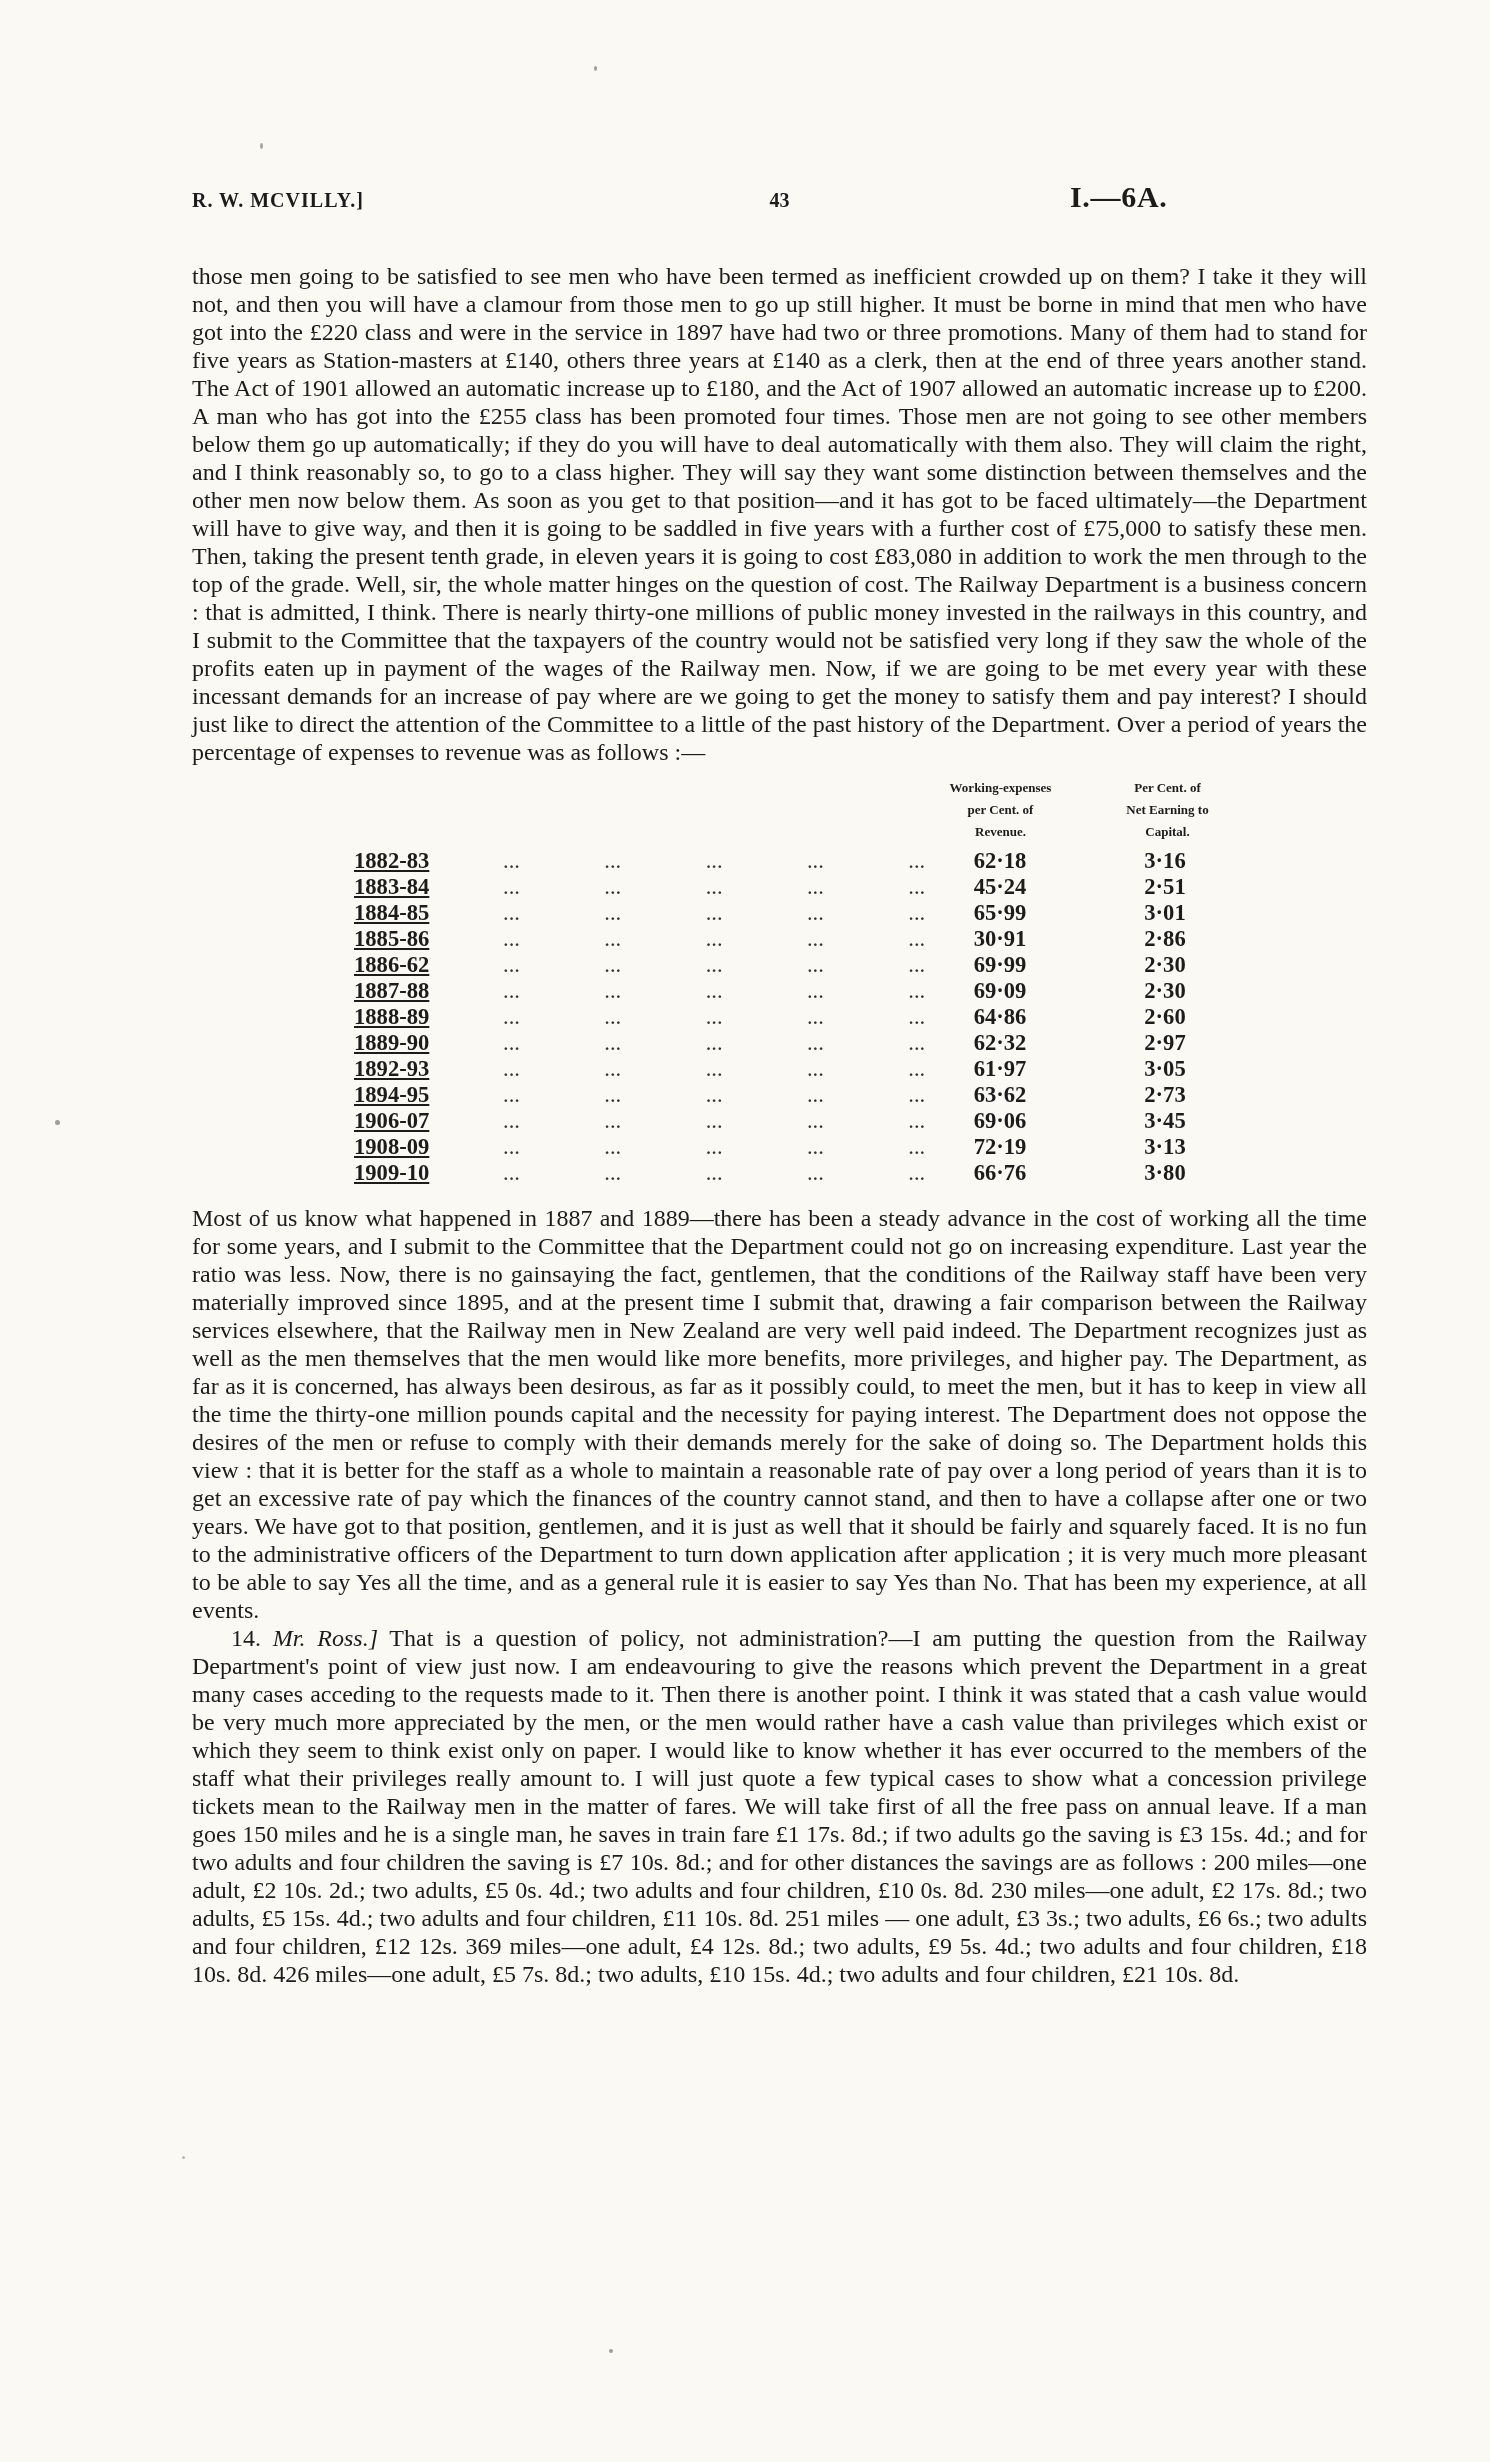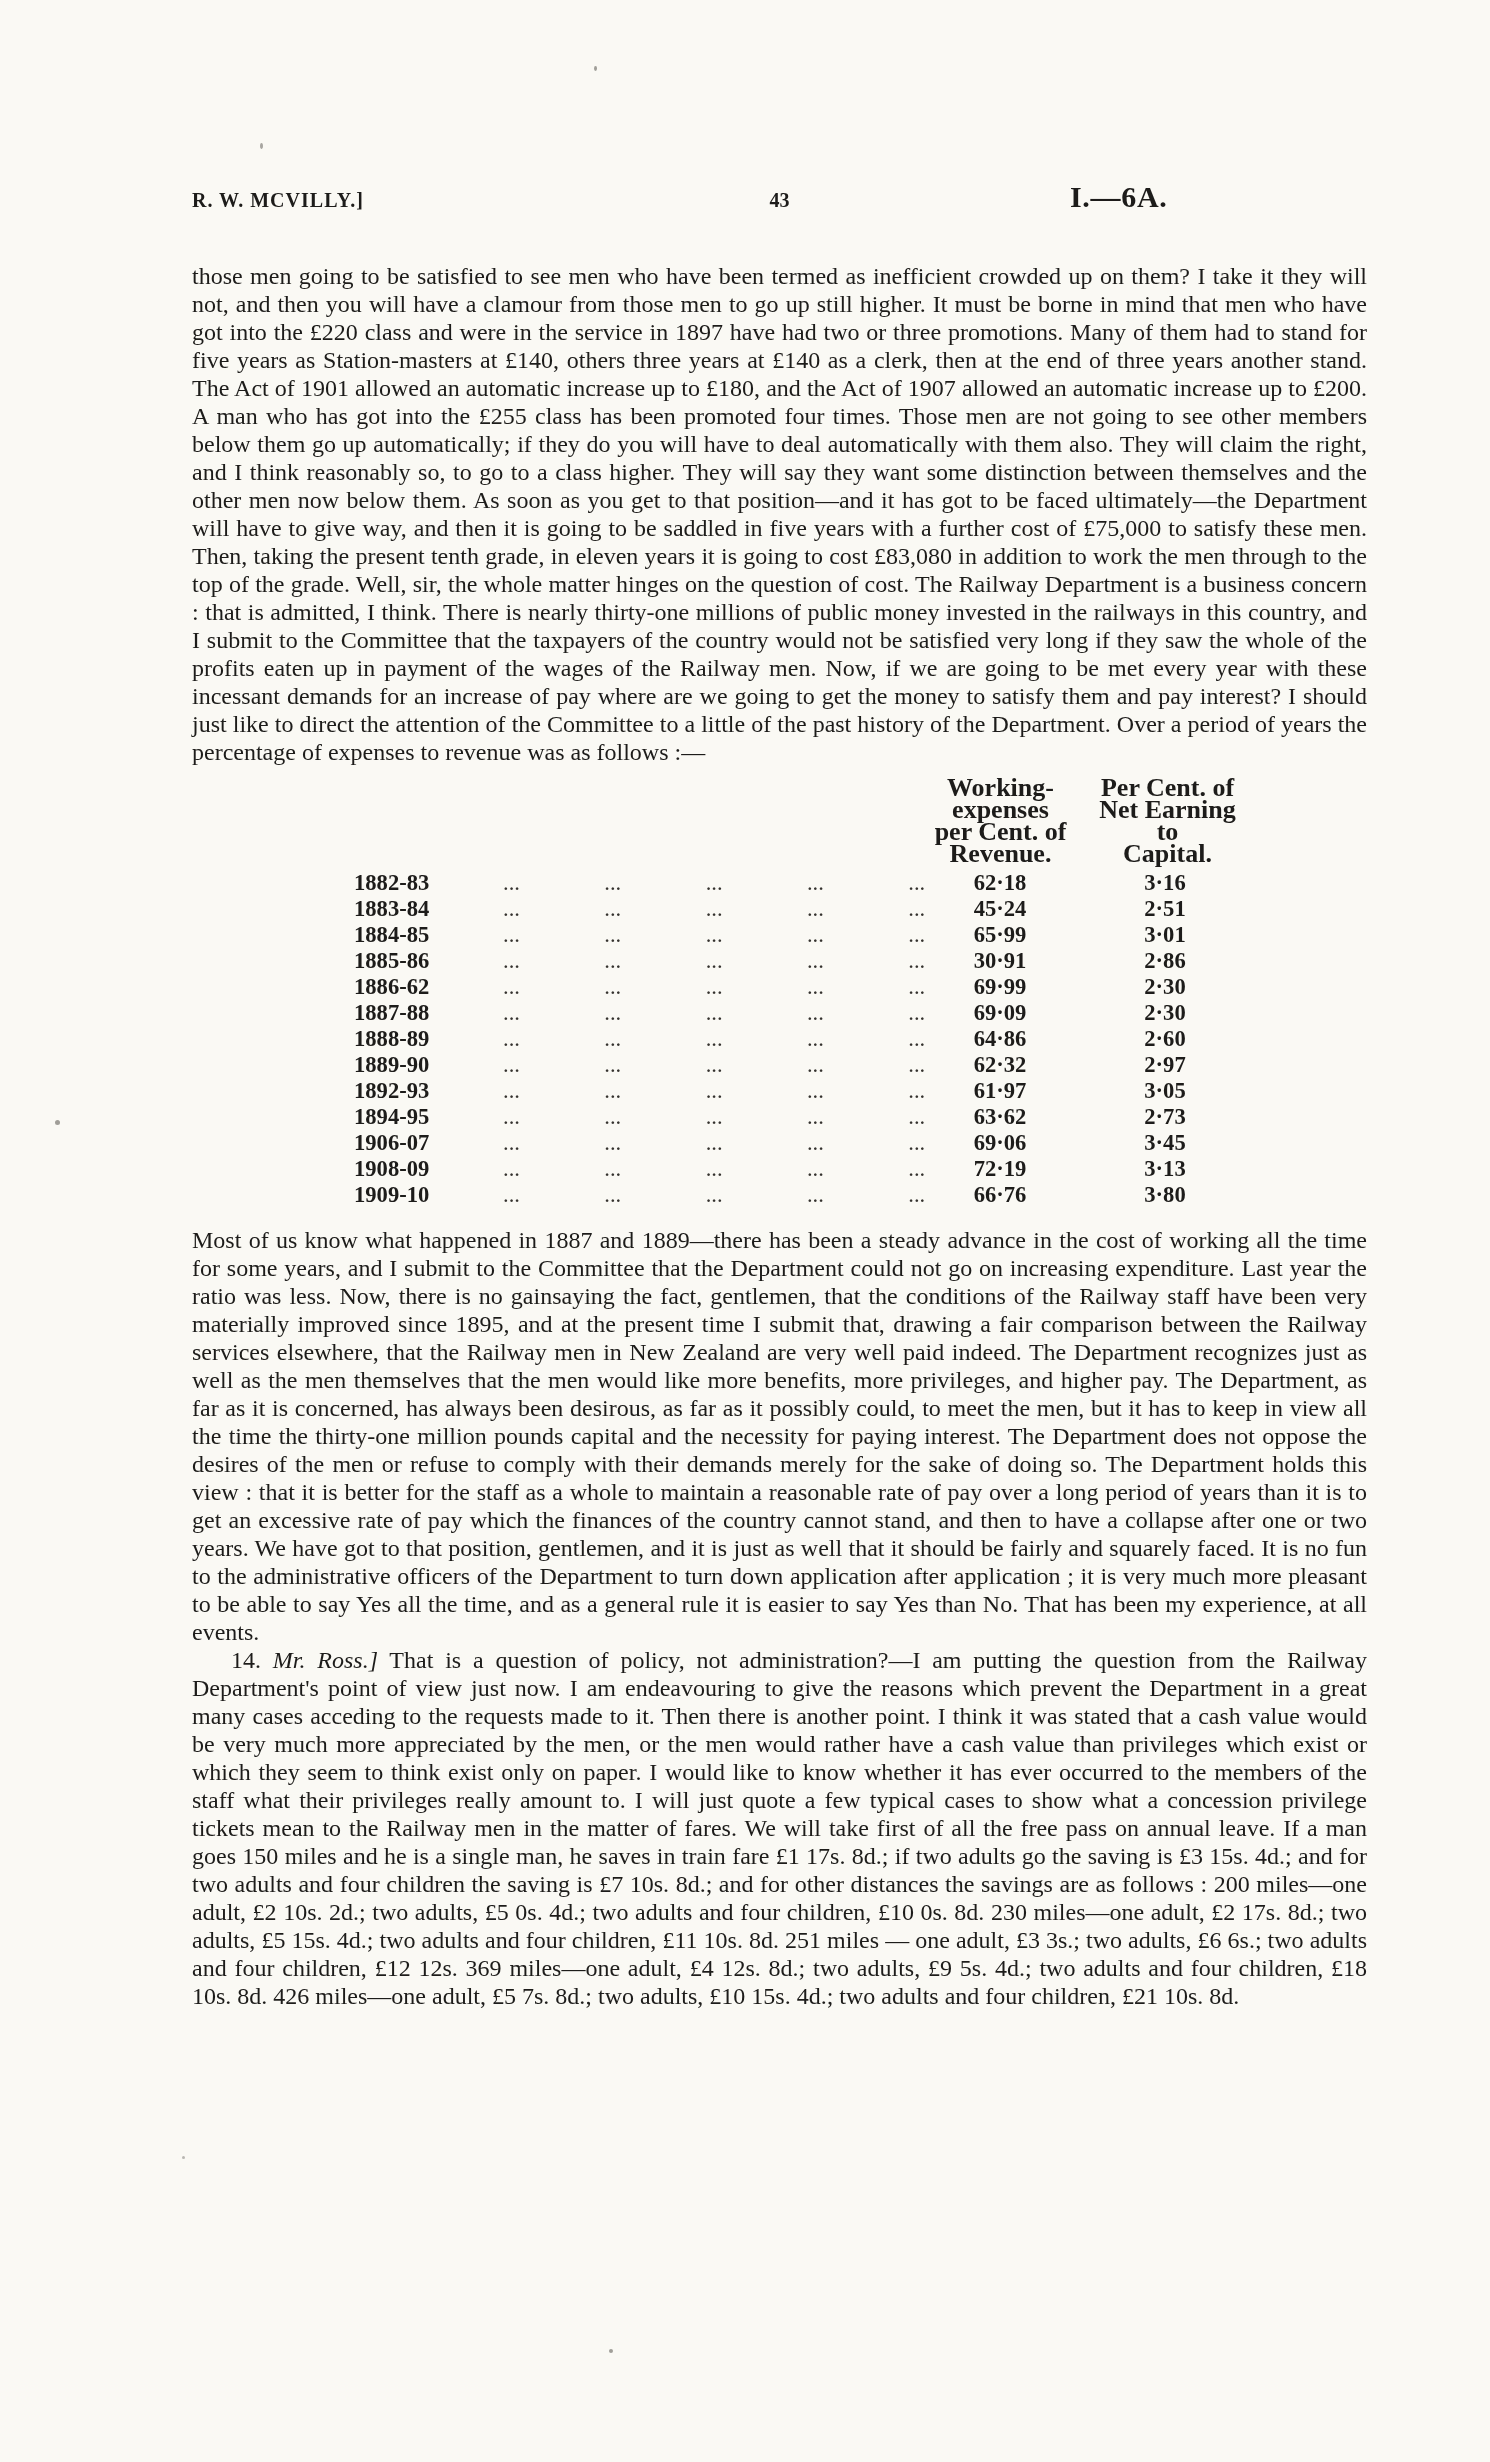--- a/index.html
+++ b/index.html
@@ -35,37 +35,37 @@
   }
   .para { margin: 0; }
   .para.indent { text-indent: 39px; }
   .italic { font-style: italic; }
 
   
   .ratio-table { margin: 10.8px 0 17.5px 0; }
   .t-head {
     display: flex;
     margin-left: 162px;
-    font-size: 26px;
+    font-size: 13px;
     line-height: 22px;
     font-weight: bold;
     text-align: center;
     margin-bottom: 5.4px;
   }
   .t-spacer { width: 559px; }
   .t-h1 { width: 175px; white-space: pre-line; }
   .t-h2 { width: 159px; white-space: pre-line; }
   .t-row {
     display: flex;
     margin-left: 162px;
     font-size: 22.6px;
     line-height: 26px;
     font-weight: bold;
   }
-  .t-year { width: 115px; }
+  .t-year { width: 115px; text-decoration: underline; }
   .t-dots {
     width: 467px;
     display: flex;
     justify-content: space-between;
     padding: 0 10.8px 0 34px;
     font-weight: normal;
     color: #34322e;
   }
   .t-val1 { width: 128px; text-align: center; }
   .t-val2 { width: 142px; margin-left: 30px; text-align: center; }

